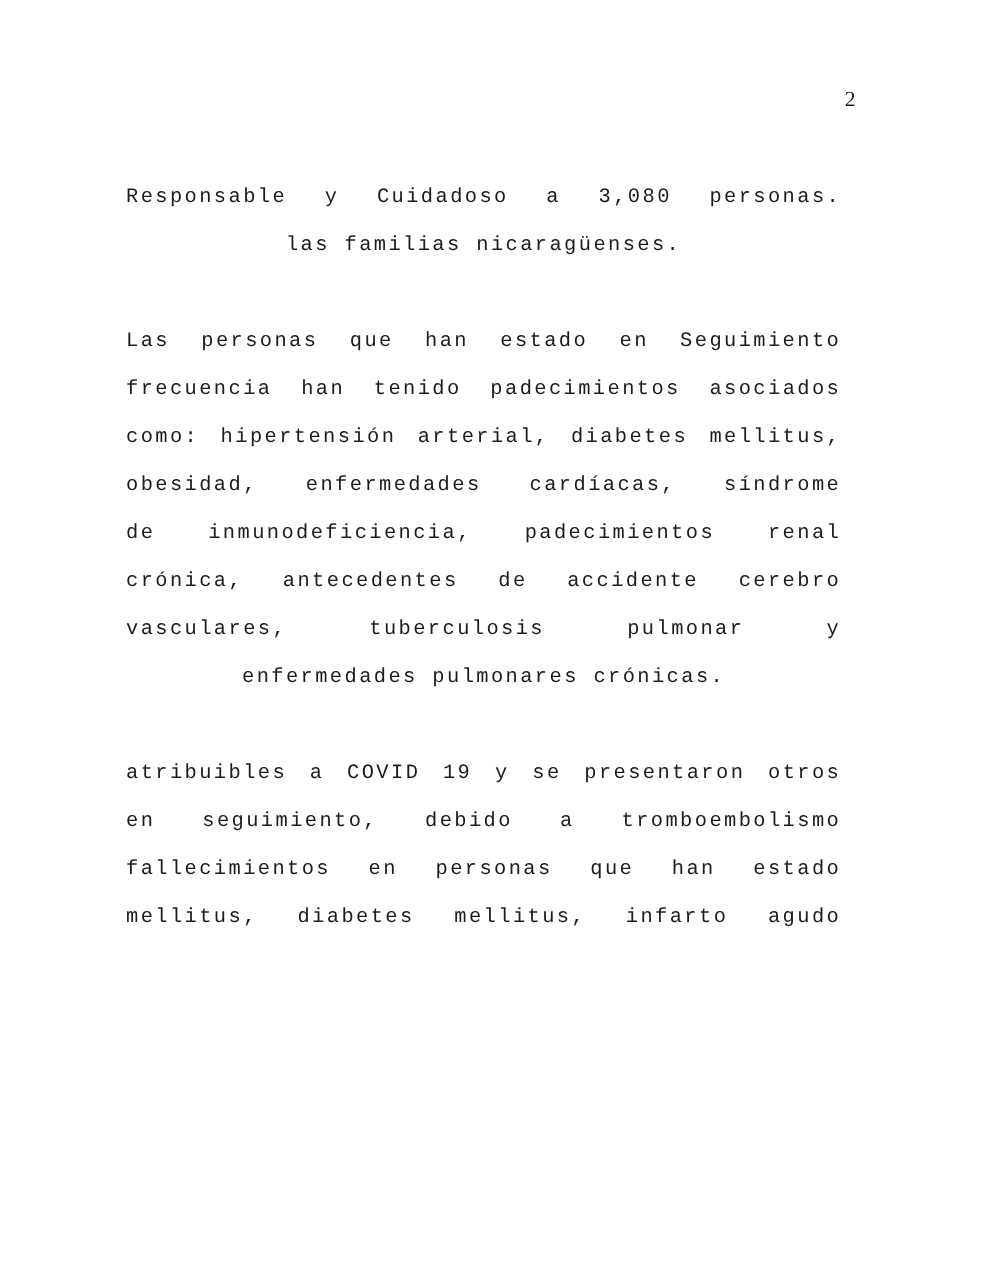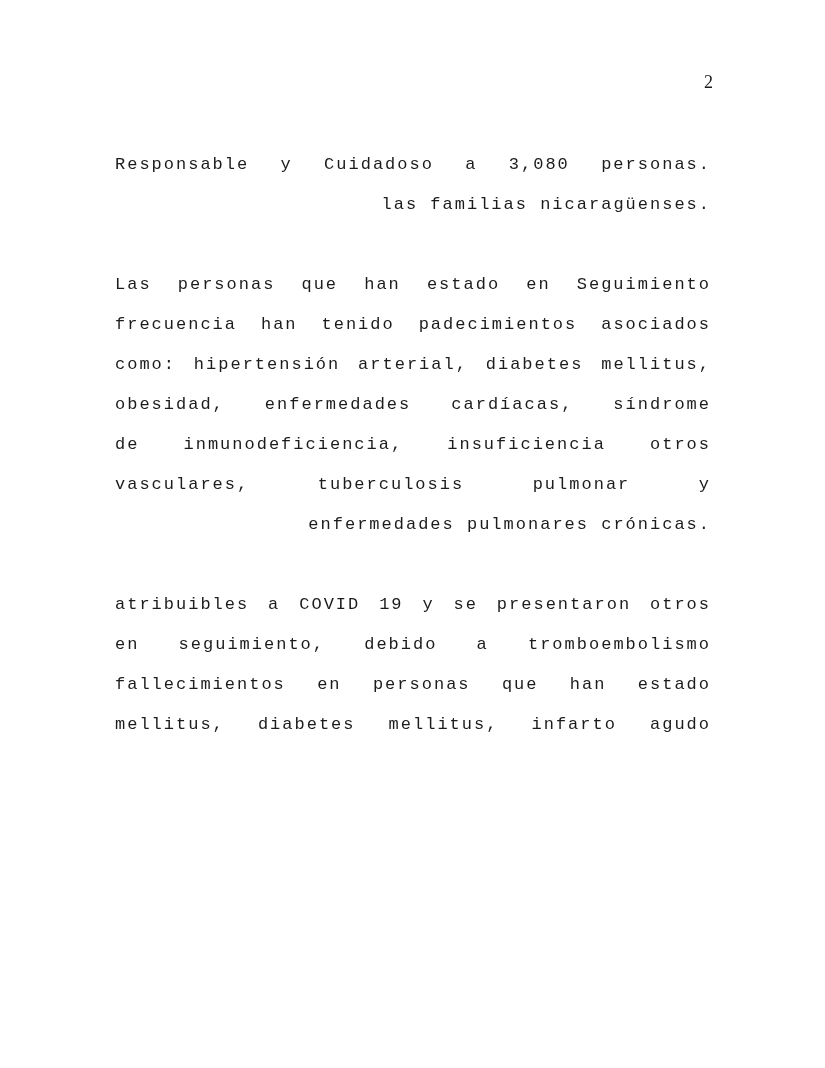--- a/index.html
+++ b/index.html
@@ -19,33 +19,33 @@
   .page-number {
     position: absolute;
     top: 72px;
     right: 112px;
     font-family: "Liberation Serif", "DejaVu Serif", serif;
     font-size: 18px;
     color: #1c1c1c;
   }
   .body-text {
     position: absolute;
-    left: 115px;
+    left: 105px;
     top: 145px;
     width: 596px;
     font-size: 17px;
     letter-spacing: 2px;
     line-height: 40px;
   }
   .para {
     margin: 0 0 40px 0;
   }
   .line {
     height: 40px;
-    text-align: right;
+    text-align: center;
   }
   .line.just {
     text-align: justify;
     text-align-last: justify;
   }
 </style>
 </head>
 <body>
 
 <div class="page">
@@ -57,21 +57,22 @@
     <div class="para">
       <div class="line just">Responsable y Cuidadoso a 3,080 personas.</div>
       <div class="line">las familias nicaragüenses.</div>
     </div>
 
     <div class="para">
       <div class="line just">Las personas que han estado en Seguimiento</div>
       <div class="line just">frecuencia han tenido padecimientos asociados</div>
       <div class="line just">como: hipertensión arterial, diabetes mellitus,</div>
       <div class="line just">obesidad, enfermedades cardíacas, síndrome</div>
-      <div class="line just">de inmunodeficiencia, insuficiencia otros</div>
+      <div class="line just">de inmunodeficiencia, padecimientos renal</div>
+      <div class="line just">crónica, antecedentes de accidente cerebro</div>
       <div class="line just">vasculares, tuberculosis pulmonar y</div>
       <div class="line">enfermedades pulmonares crónicas.</div>
     </div>
 
     <div class="para">
       <div class="line just">atribuibles a COVID 19 y se presentaron otros</div>
       <div class="line just">en seguimiento, debido a tromboembolismo</div>
       <div class="line just">fallecimientos en personas que han estado</div>
       <div class="line just">mellitus, diabetes mellitus, infarto agudo</div>
     </div>

